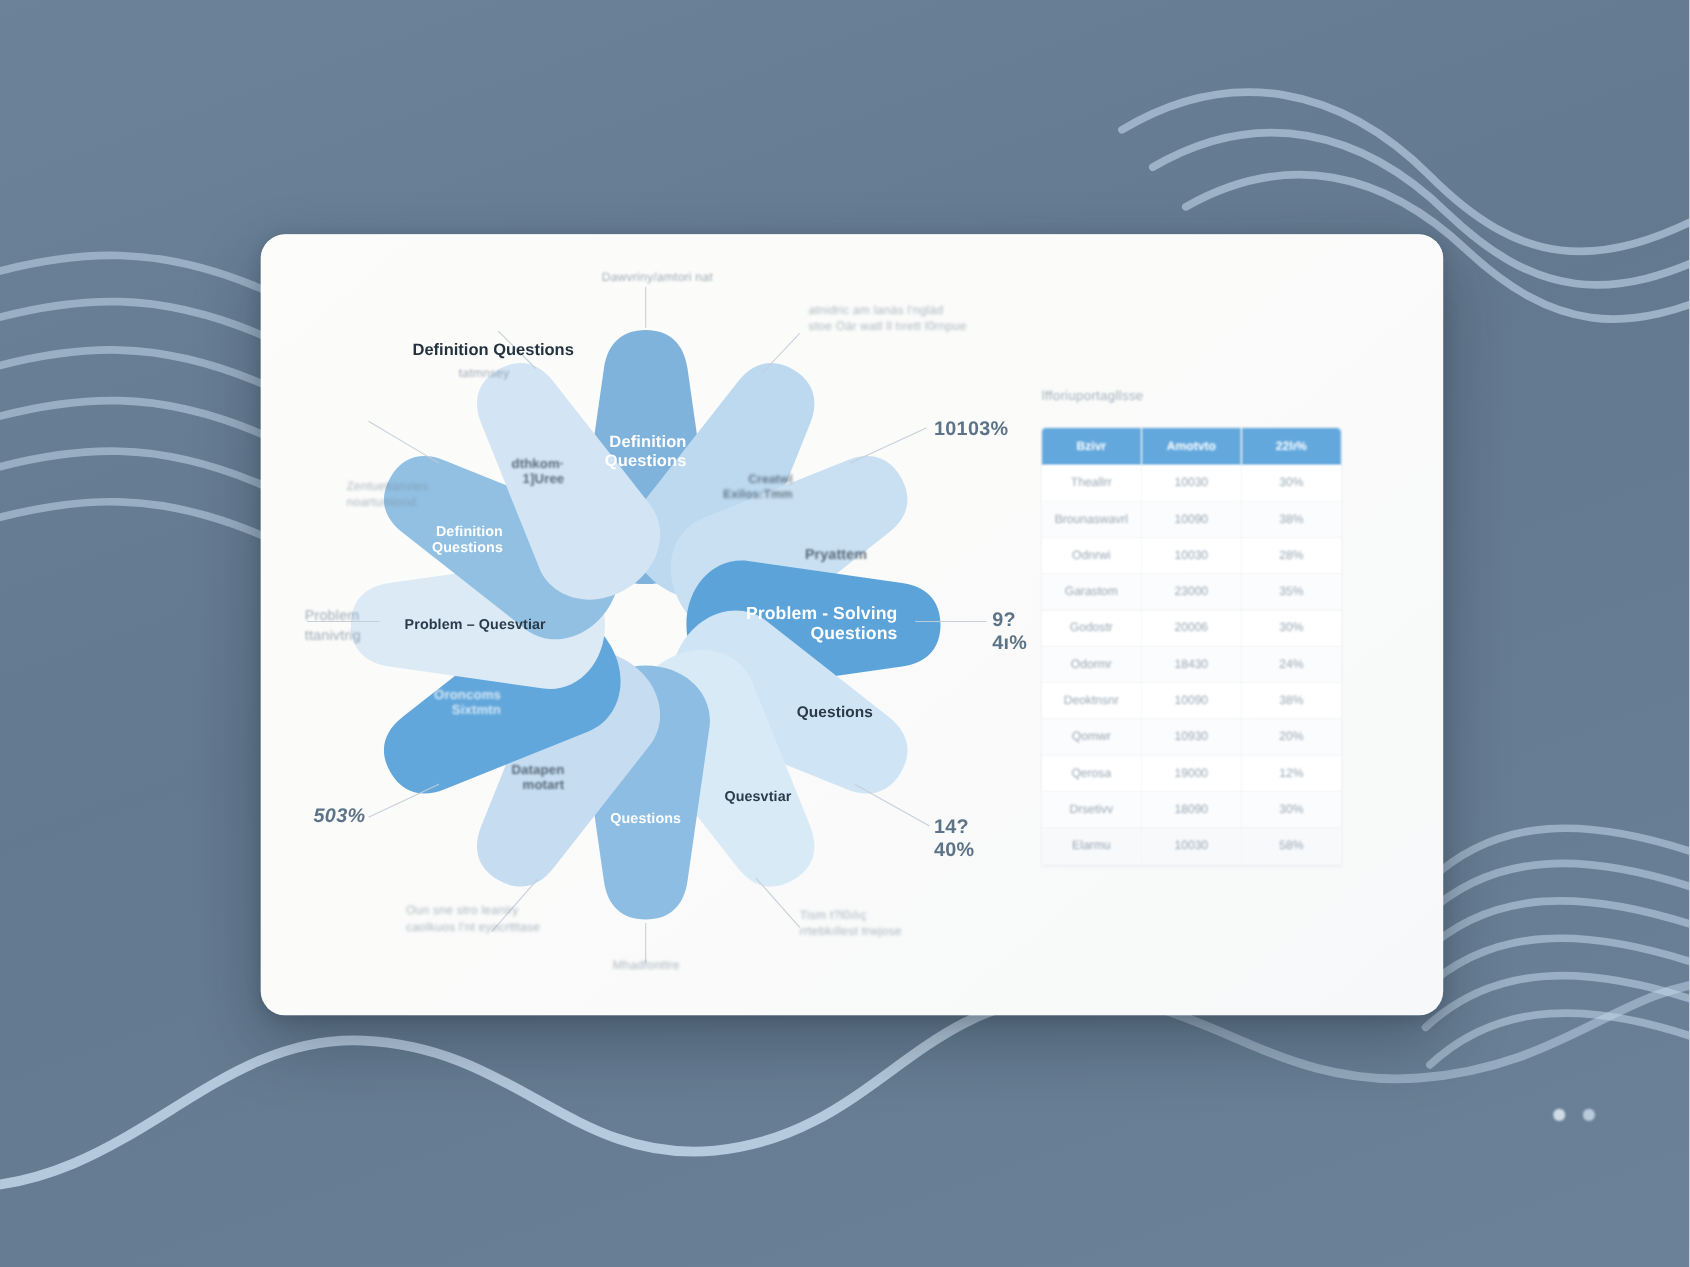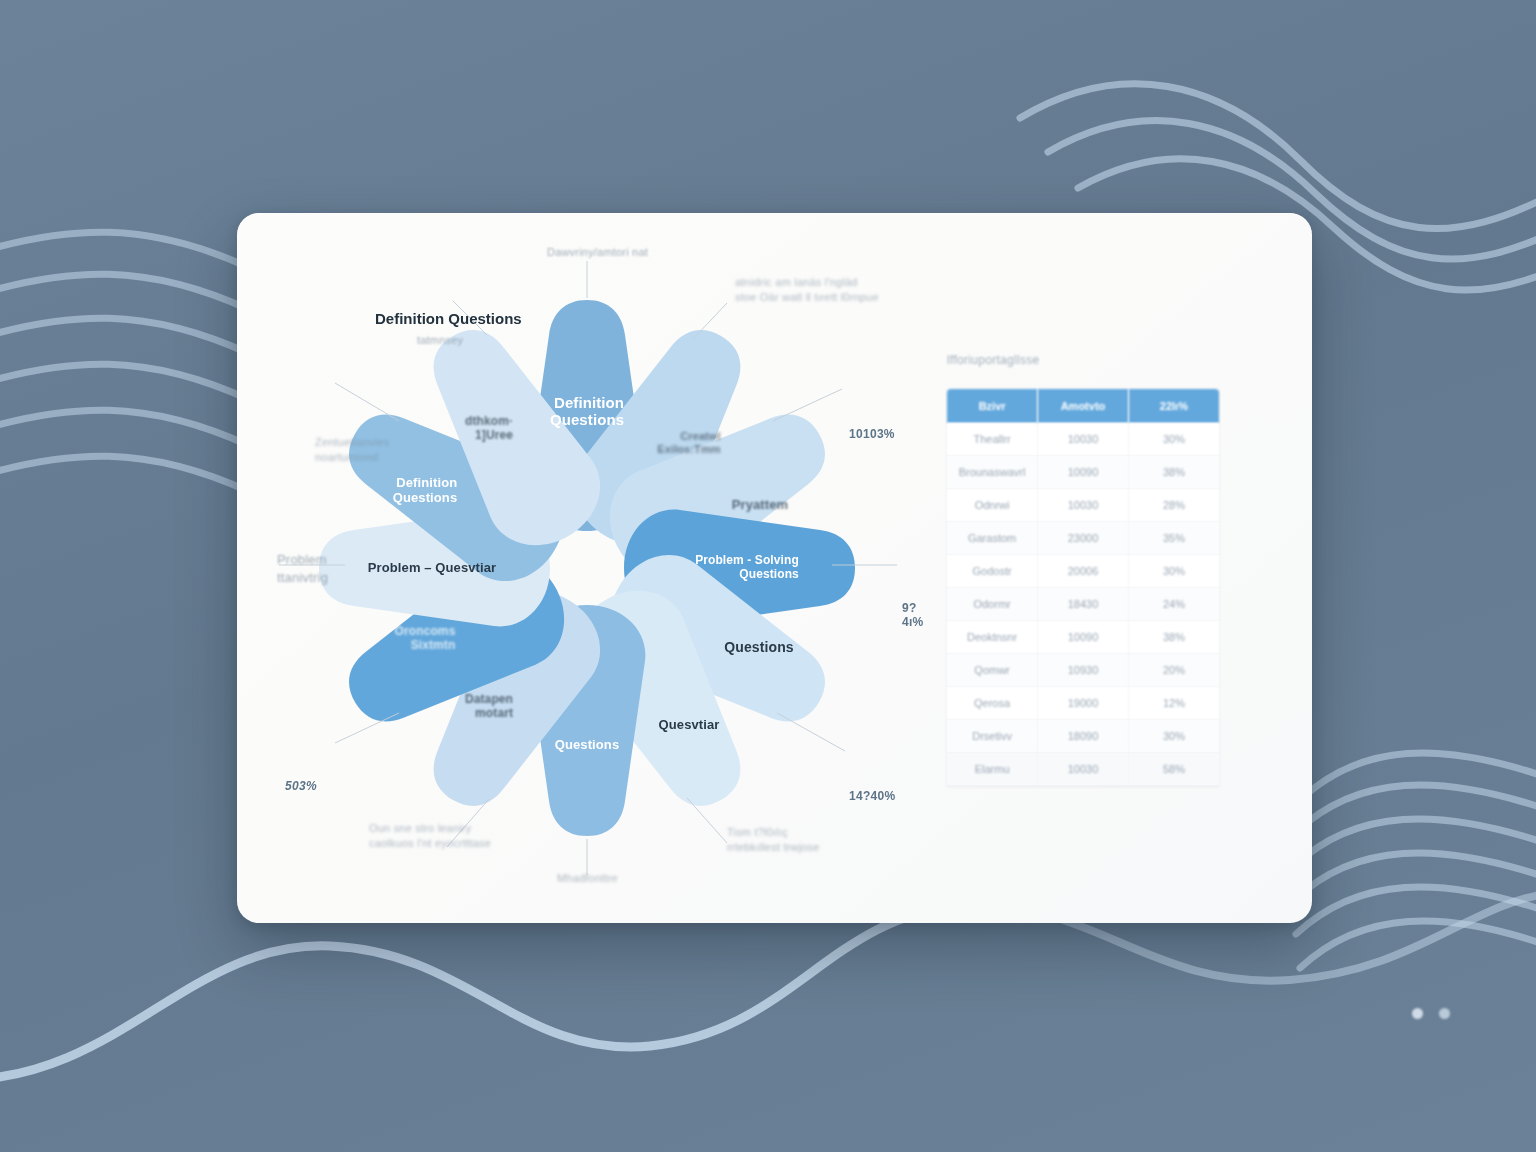--- a/index.html
+++ b/index.html
@@ -42,22 +42,22 @@
   .blur1{ filter:blur(.35px); }
   .blur2{ filter:blur(1.0px); opacity:.72; }
   .blur3{ filter:blur(1.6px); opacity:.62; }
 
   .callout{
     position:absolute; font-size:11px; line-height:1.35; color:#7d8d9c;
     white-space:pre-line; letter-spacing:.2px;
   }
   .callout.strong{ color:#23323f; font-weight:700; font-size:15px; filter:none; letter-spacing:0; }
   .pct{
-    position:absolute; font-size:12px; font-weight:600; color:#5d7488;
-    filter:blur(.5px); letter-spacing:.3px;margin-top:48px;
+    position:absolute; font-size:18px; font-weight:600; color:#5d7488;
+    filter:blur(.5px); letter-spacing:.3px;
   }
 
   
   #panel{ position:absolute; left:710px; top:140px; width:290px; }
   #panel-title{
     font-size:12px; color:#93a3b1; letter-spacing:.3px;
     filter:blur(1.1px); margin-bottom:22px; opacity:.85;
   }
   table{ border-collapse:collapse; width:272px; table-layout:fixed;
          box-shadow:0 1px 3px rgba(40,60,80,.07); }
@@ -174,21 +174,21 @@
           <path d="M142 178 L 78 140"></path>
           <path d="M230 92 L 196 58"></path>
         </g>
       </svg>
 
       <div class="petal-label pl-light blur1" style="left:330px;top:168px;font-size:15px;">Definition
 Questions</div>
       <div class="petal-label pl-dark blur3" style="left:432px;top:200px;font-size:11px;">Creatwl
 Exilos:Tmm</div>
       <div class="petal-label pl-dark blur2" style="left:503px;top:262px;font-size:13px;">Pryattem</div>
-      <div class="petal-label pl-light blur1" style="left:490px;top:325px;font-size:12px;">Problem - Solving
+      <div class="petal-label pl-light blur1" style="left:490px;top:325px;font-size:16px;">Problem - Solving
 Questions</div>
       <div class="petal-label pl-dark blur1" style="left:502px;top:404px;font-size:14px;">Questions</div>
       <div class="petal-label pl-dark blur1" style="left:432px;top:482px;font-size:13px;">Quesvtiar</div>
       <div class="petal-label pl-light blur1" style="left:330px;top:502px;font-size:13px;">Questions</div>
       <div class="petal-label pl-dark blur2" style="left:232px;top:464px;font-size:12px;">Datapen
 motart</div>
       <div class="petal-label pl-light blur2" style="left:168px;top:396px;font-size:12px;">Oroncoms
 Sixtmtn</div>
       <div class="petal-label pl-dark blur1" style="left:175px;top:325px;font-size:13px;">Problem – Quesvtiar</div>
       <div class="petal-label pl-light blur1" style="left:168px;top:248px;font-size:13px;">Definition

